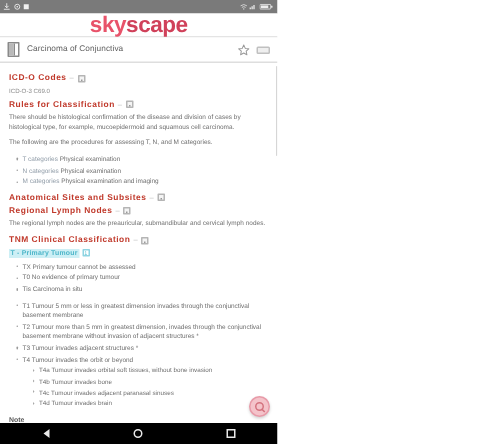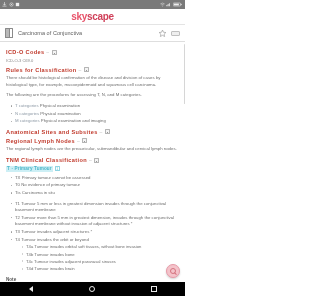--- a/index.html
+++ b/index.html
@@ -31,21 +31,21 @@
   .sb-txt { font-size: 4px; line-height: 1; letter-spacing: -0.2px; color: #ededed; }
 
   
   .brandbar {
     height: 16px; flex: 0 0 16px;
     background: #ffffff;
     display: flex; align-items: center; justify-content: center;
     border-bottom: 1px solid #e4e4e4;
   }
   .brand {
-    font-size: 10px; font-weight: bold;
+    font-size: 15px; font-weight: bold;
     letter-spacing: -0.3px;
     color: #e04a5f;
   }
   .brand .sky { color: #e8536a; }
   .brand .scape { color: #d0415a; }
 
   
   .titlebar {
     height: 17px; flex: 0 0 17px;
     background: #ffffff;

